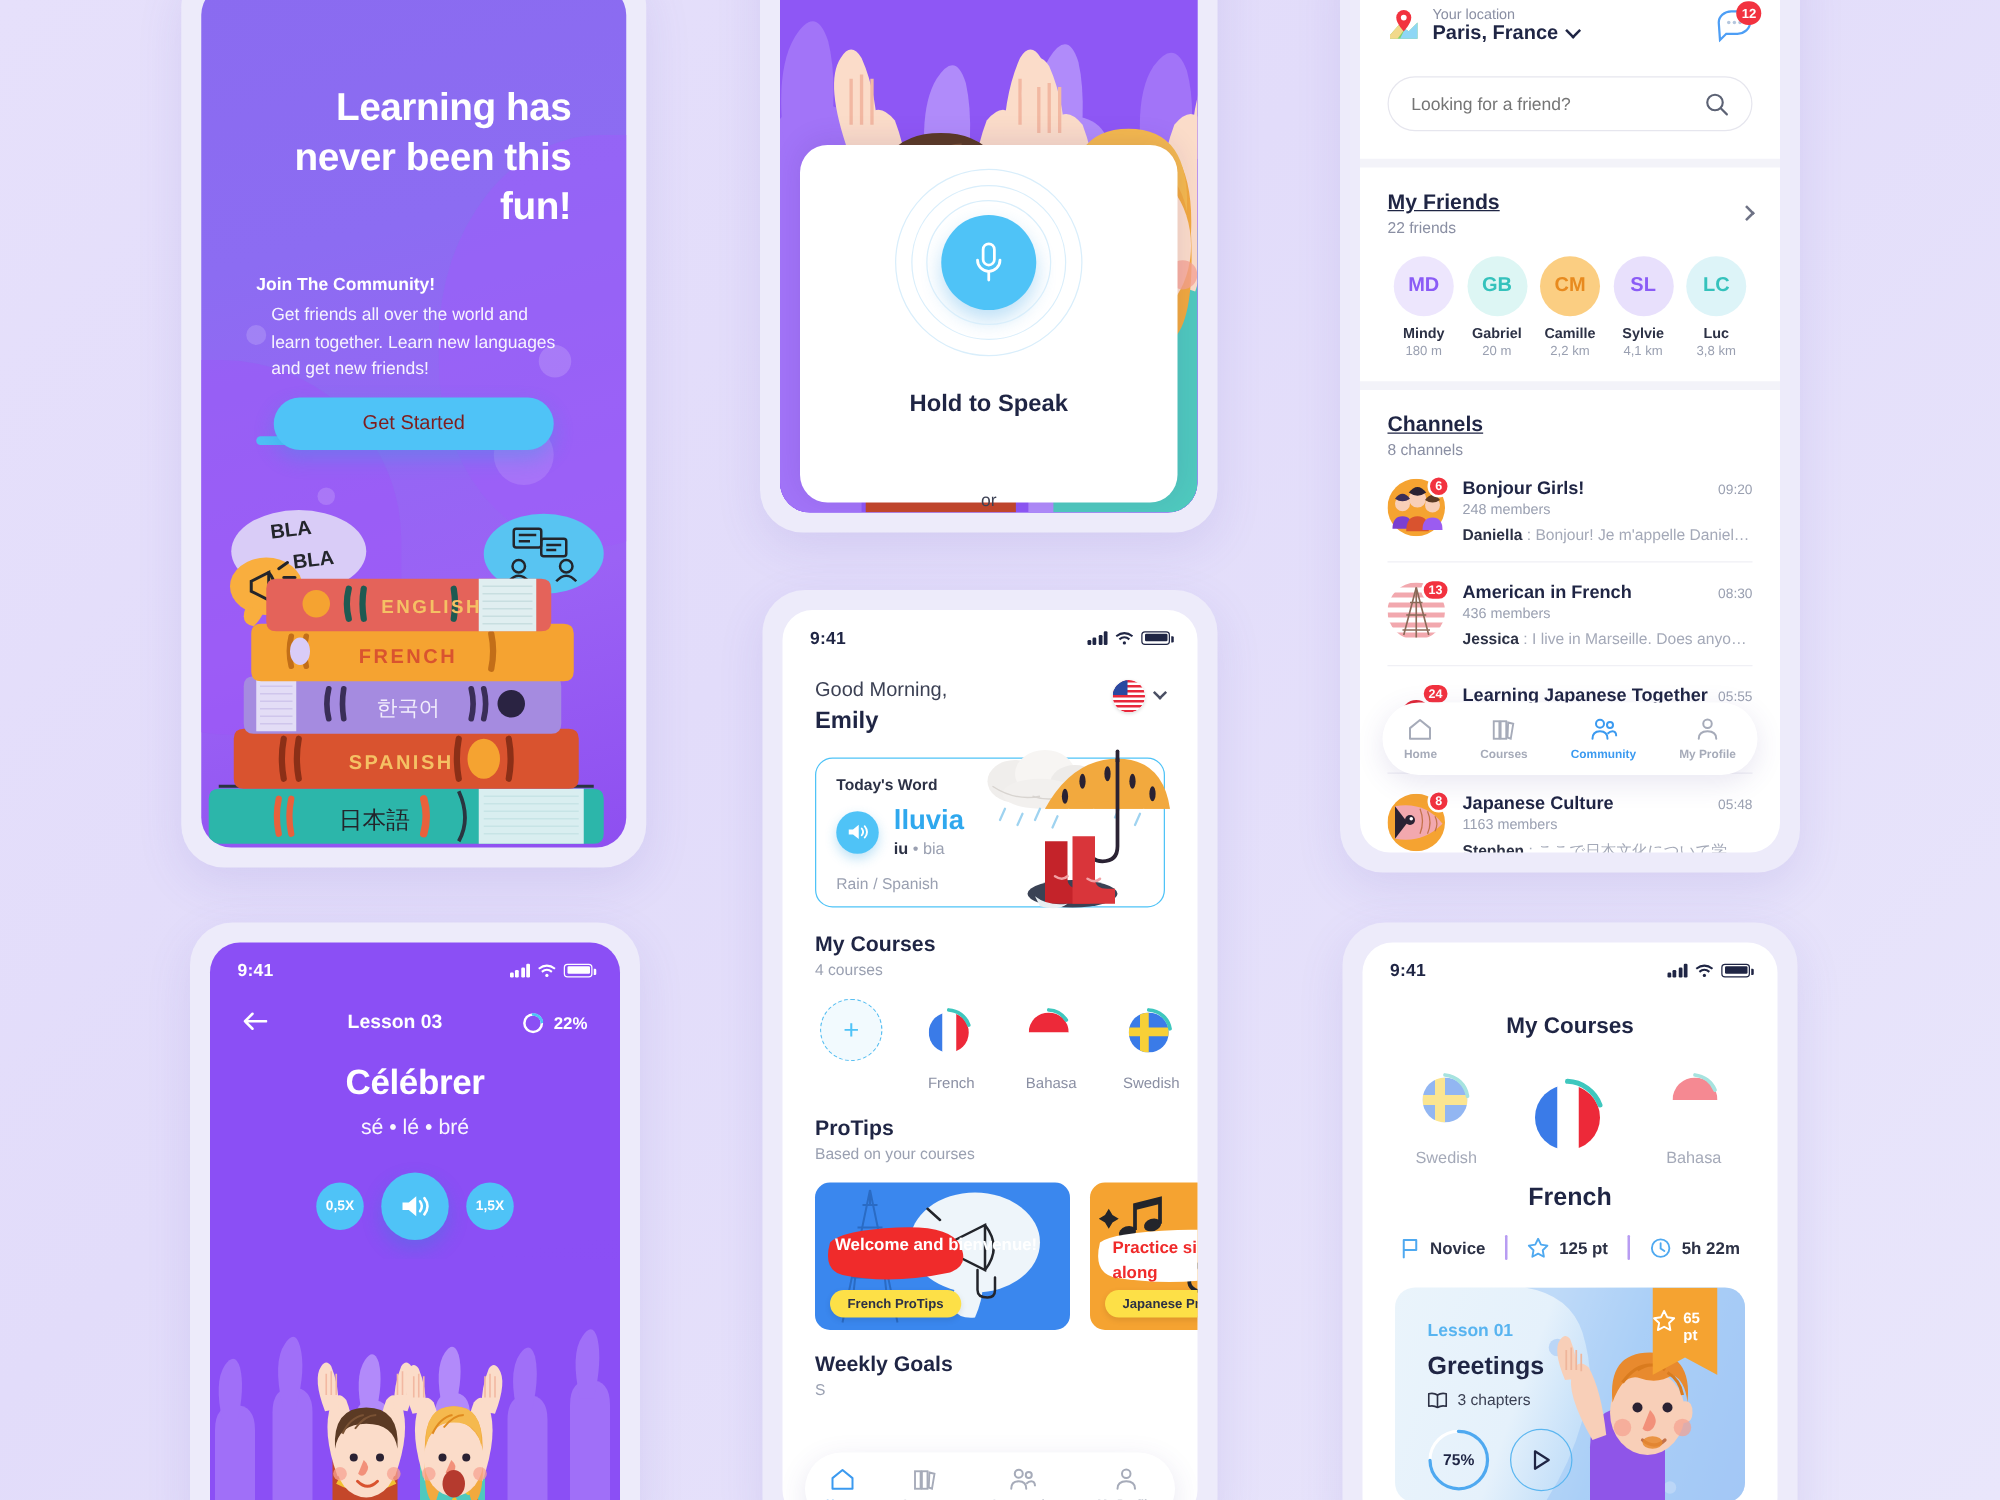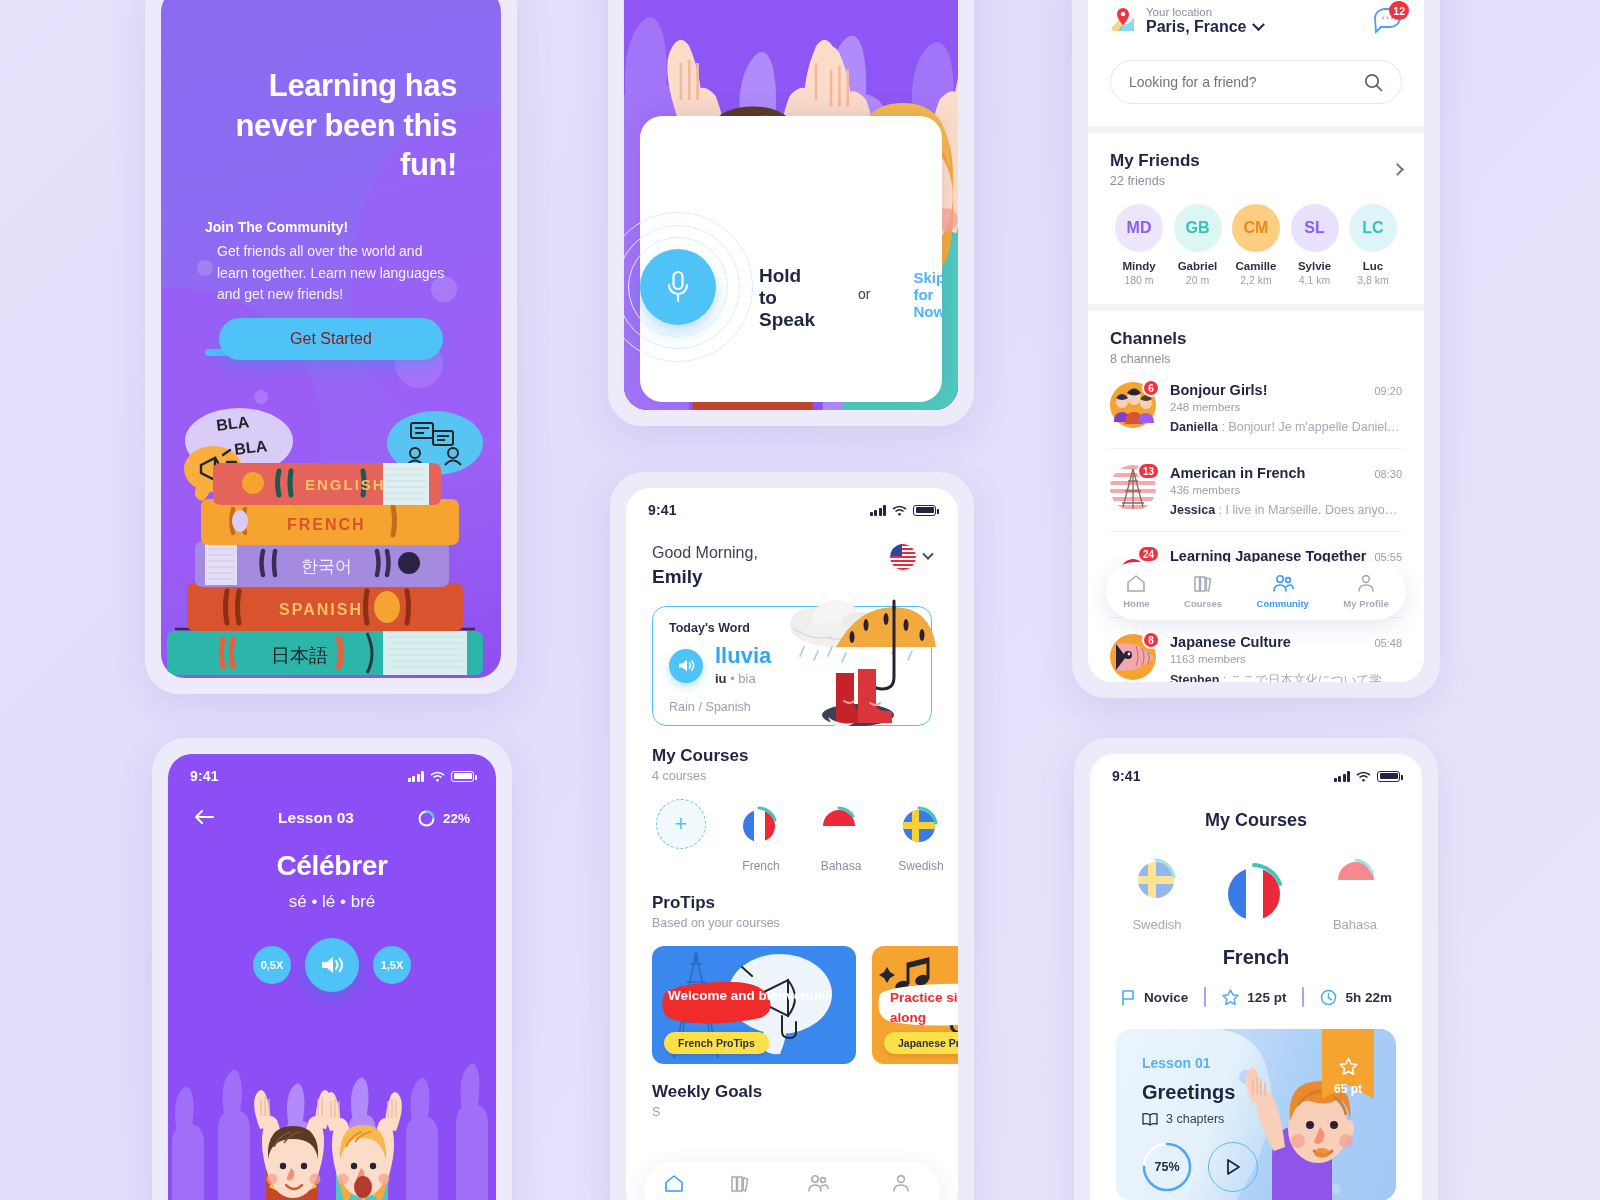--- a/index.html
+++ b/index.html
@@ -67,21 +67,21 @@
   }
   .books { position:absolute; left:0; right:0; bottom:0; height: 285px; z-index:3;}
 
   
   #s2 { left: 608px; top: -340px; width: 366px; height: 766px; }
   #s2 .screen { background: #8B5CF6; }
   .crowd-bg { position:absolute; inset:0; background:#8E57F5; }
   .speak-card {
     position:absolute; left: 16px; right: 16px; bottom: 8px; top: 440px;
     background:#fff; border-radius: 22px; box-shadow: 0 -3px 22px rgba(60,30,120,.12);
-    display:flex; align-items:center; padding-top: 56px; gap: 43px;
+    display:flex; flex-direction:column; align-items:center; padding-top: 56px; gap: 43px;
   }
   .mic-rings { position:relative; width:150px; height:150px; display:flex;align-items:center;justify-content:center;}
   .ring { position:absolute; border-radius:50%; border:1px solid #D9EEFB; }
   .mic-btn {
     width: 76px; height:76px; border-radius:50%; background:#4FC3F7;
     display:flex;align-items:center;justify-content:center;
     box-shadow: 0 8px 16px rgba(50,160,230,.32); border:none;
   }
   .speak-title { margin-top: 22px; font-size: 19px; font-weight:bold; color:#1F2544;}
   .speak-or { margin-top: 14px; font-size: 14px; color:#3C4154;}
@@ -103,21 +103,21 @@
   }
   .searchbar {
     margin-top: 22px; height: 44px; border:1px solid #E6E6EE; border-radius: 23px;
     display:flex;align-items:center; padding: 0 18px; justify-content:space-between;
   }
   .searchbar input { border:none; outline:none; font-size:14px; color:#9AA0B1; width: 85%;
     font-family:"Liberation Sans", sans-serif; background:transparent;}
   .sep { height: 7px; background:#F3F3F9; margin-top: 22px;}
   .sec { padding: 18px 22px 0 22px; }
   .sec-h { display:flex; align-items:center; justify-content:space-between;}
-  .sec-t { font-size: 17px; font-weight:bold; color:#1F2544;}
+  .sec-t { font-size: 17px; font-weight:bold; color:#1F2544;text-decoration:underline;}
   .sec-s { font-size: 12.5px; color:#8A8FA3; margin-top:3px;}
   .chev-r { width:9px;height:9px;border-right:2px solid #6E7285;border-top:2px solid #6E7285;transform:rotate(45deg);}
   .friends { display:flex; justify-content:space-between; margin-top:16px;}
   .friend { text-align:center; width: 58px;}
   .av { width:48px;height:48px;border-radius:50%;display:flex;align-items:center;justify-content:center;
         font-size:16px;font-weight:bold;margin:0 auto;}
   .f-name { font-size:11.5px; color:#2C3145; margin-top:8px; font-weight:bold;}
   .f-dist { font-size:10.5px; color:#9AA0B1; margin-top:2px;}
   .chan { display:flex; gap:14px; padding: 16px 0 14px 0; border-bottom:1px solid #F0F0F5;}
   .ch-av { width:46px;height:46px;border-radius:50%;position:relative;flex:0 0 46px; overflow:visible;}
@@ -1177,21 +1177,21 @@
               <svg width="16" height="18" viewBox="0 0 16 18">
                   <path d="M3 2 L14 9 L3 16 Z" fill="none" stroke="#1F2544" stroke-width="1.8" stroke-linejoin="round"></path>
                 </svg>
             </button>
           </div>
         </div>
         <div class="ribbon">
           <svg width="52" height="76" viewBox="0 0 52 76">
             <path d="M0 0 h52 v70 l-26 -14 l-26 14z" fill="#F5A331"></path>
           </svg>
-          <div style="position:absolute;inset:0;display:flex;flex-direction:column;align-items:center;padding-top:28px;gap:6px">
+          <div style="position:absolute;inset:0;display:flex;flex-direction:row;align-items:flex-start;padding-top:17px;gap:6px">
             <svg width="19" height="19" viewBox="0 0 19 19" fill="none" stroke="#fff" stroke-width="1.6">
                 <path d="M9.5 1.5 l2.5 5.2 l5.7 .8 l-4.1 4 l1 5.7 l-5.1 -2.7 l-5.1 2.7 l1 -5.7 l-4.1 -4 l5.7 -.8 z" stroke-linejoin="round"></path>
               </svg>
             <span style="color:#fff;font-size:12px;font-weight:bold">65 pt</span>
           </div>
         </div>
       </div>
     </div>
   </div>
 

